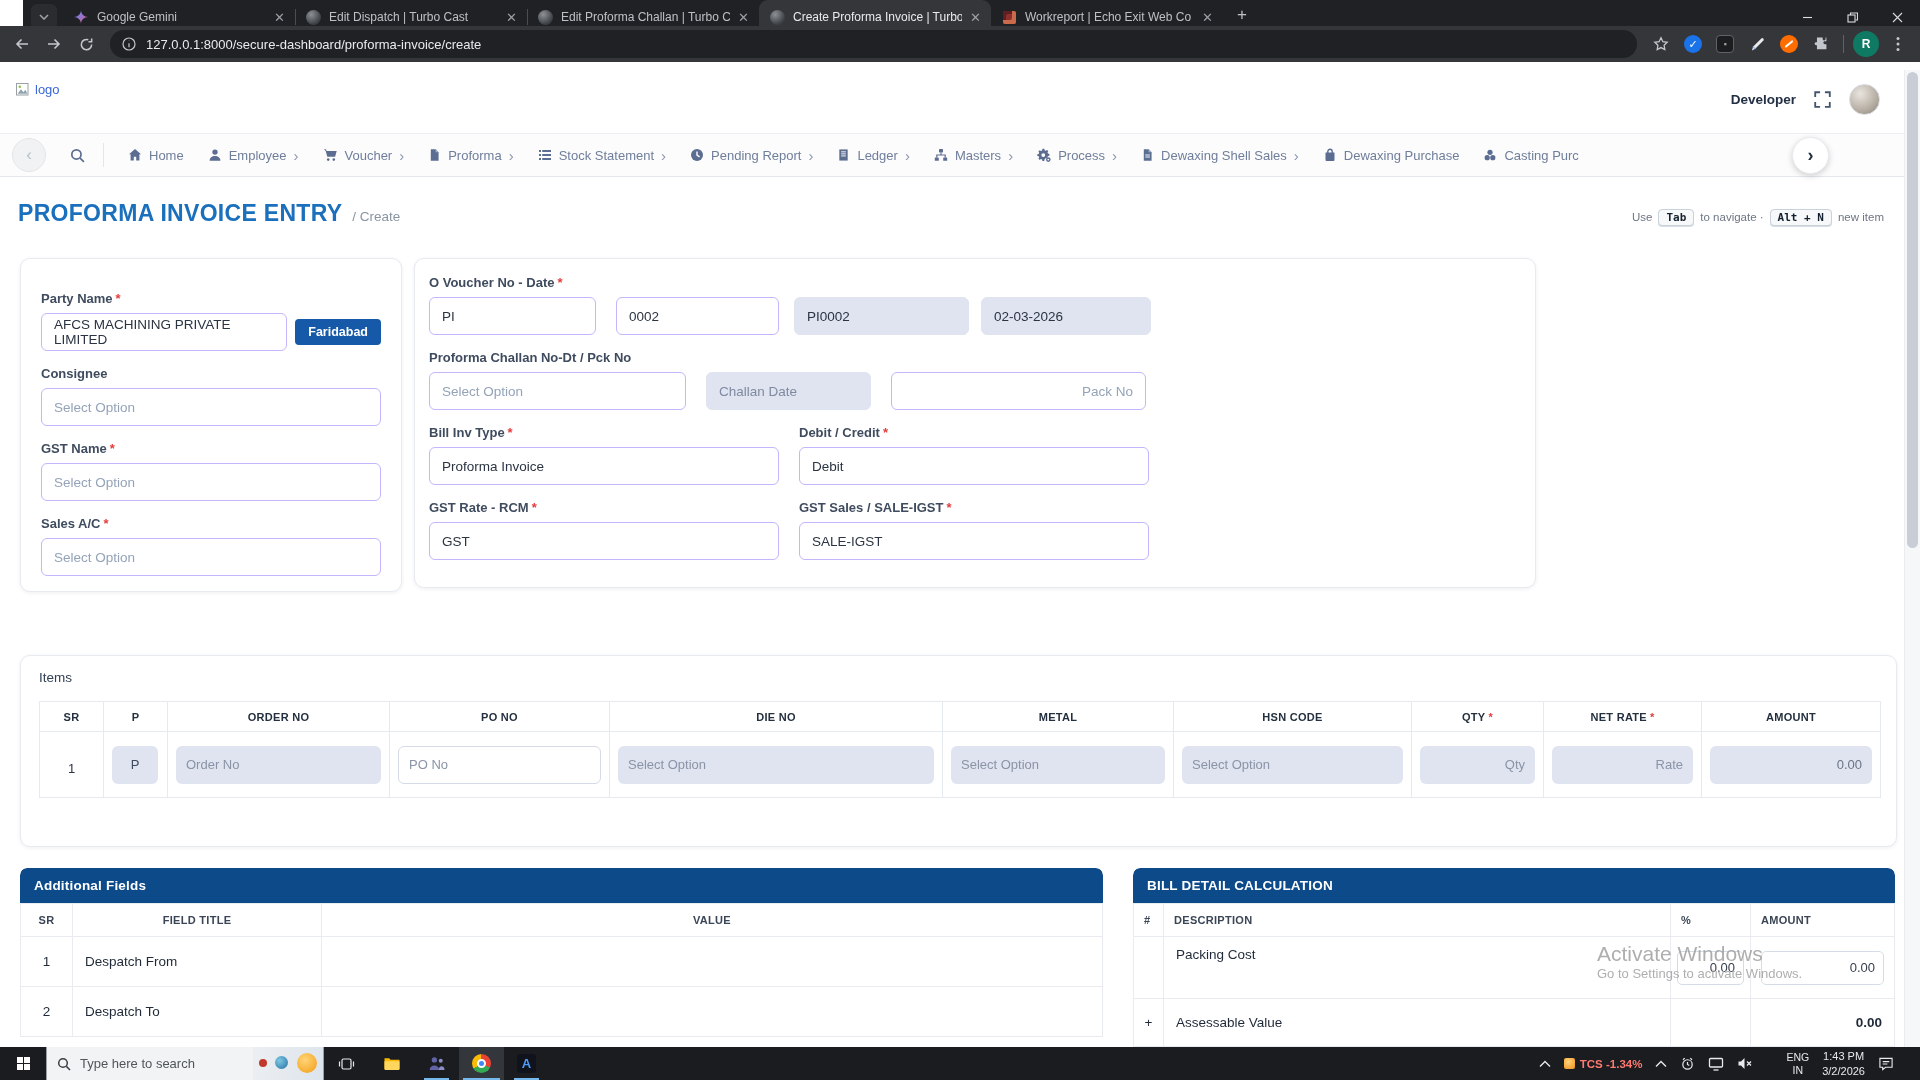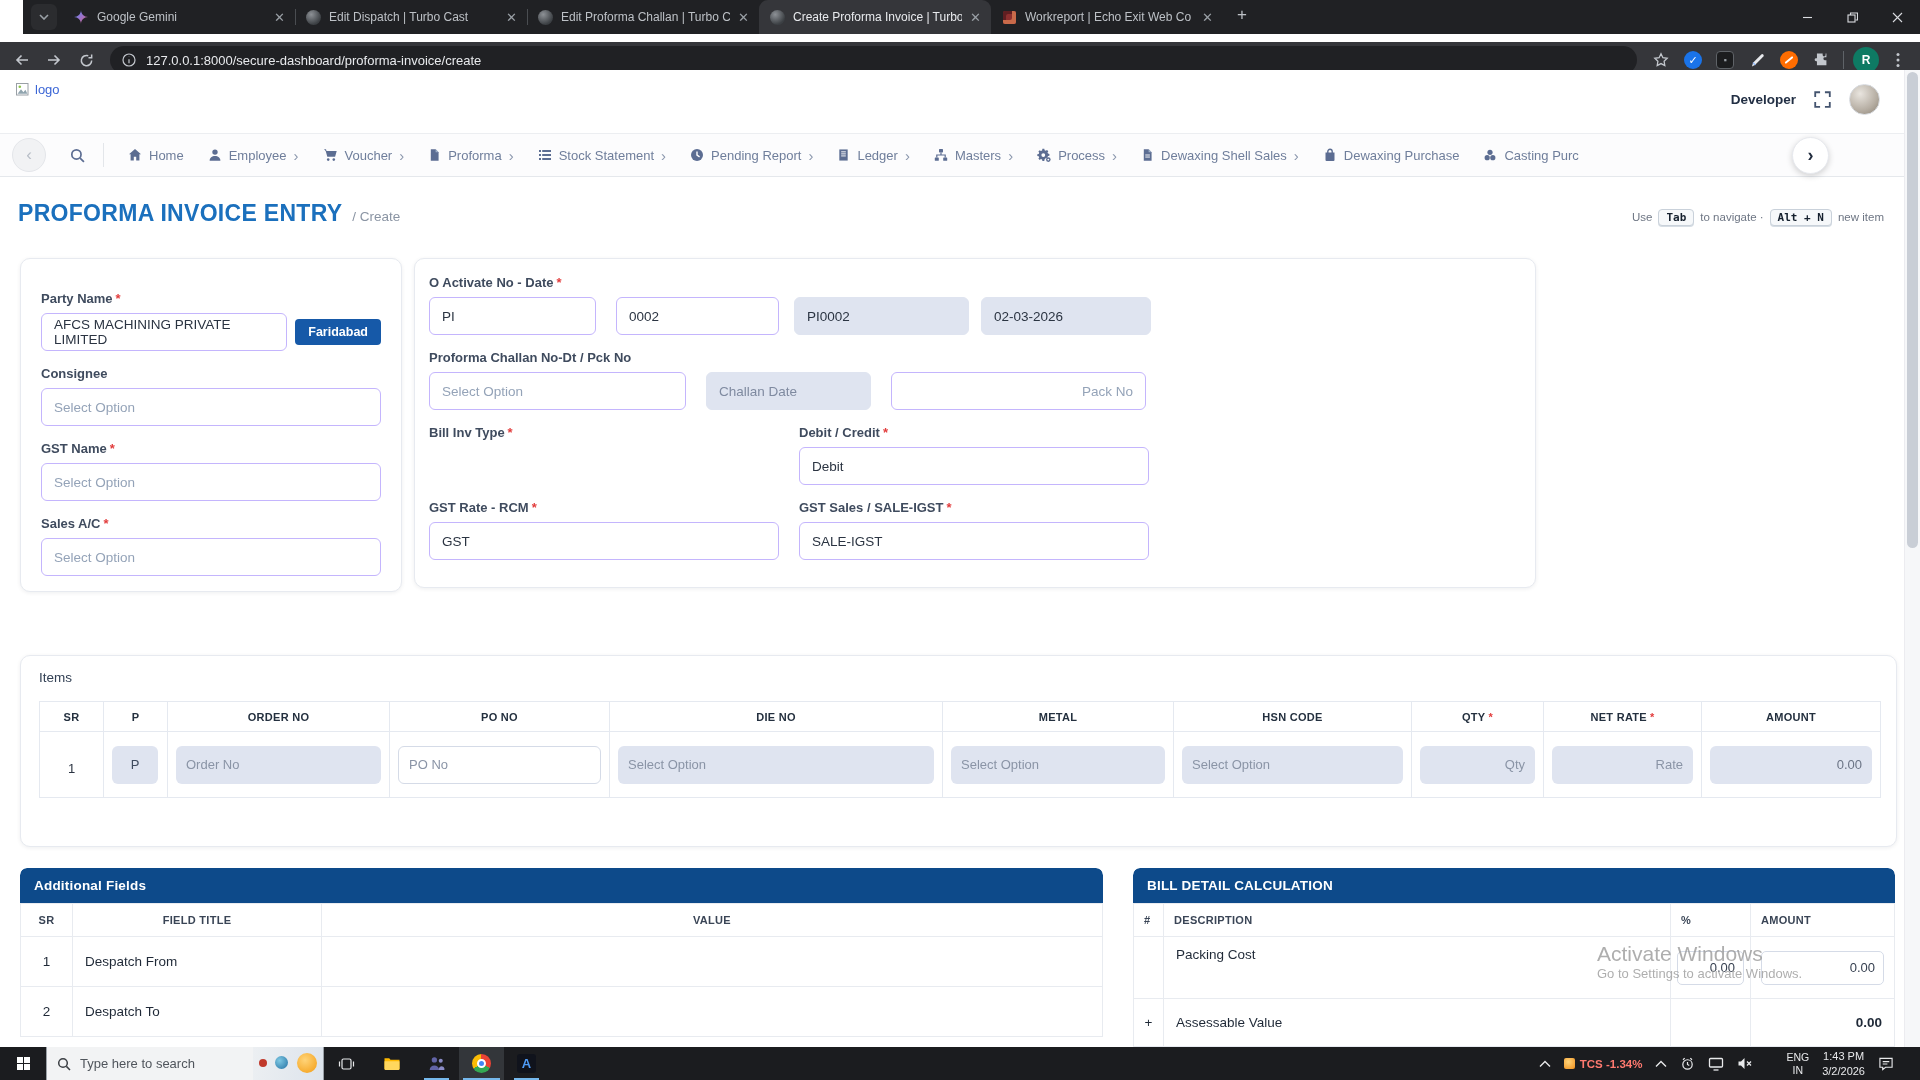--- a/index.html
+++ b/index.html
@@ -24,21 +24,21 @@
   .fav-turbo { width:15px; height:15px; border-radius:50%;
     background:radial-gradient(circle at 35% 30%, #8d9196, #3c4044 70%); }
   .fav-work { width:13px; height:13px; border-radius:2px; background:#8d2f2f;
     box-shadow:inset -4px -4px 0 #c96a4a, inset 3px 3px 0 #5f1f22; }
   .newtab-btn { width:26px; height:26px; margin:0 8px 4px 6px; align-self:center; color:#bdc1c6;
     font-size:17px; display:flex; align-items:center; justify-content:center; flex:none; }
   .win-controls { margin-left:auto; display:flex; height:34px; }
   .win-btn { width:45px; display:flex; align-items:center; justify-content:center; color:#dadce0; }
 
   
-  .toolbar { position:absolute; top:42px; left:0; right:0; height:36px; background:#35363a;
+  .toolbar { position:absolute; top:26px; left:0; right:0; height:36px; background:#35363a;
     display:flex; align-items:center; padding:0 8px; gap:4px; }
   .tool-btn { width:28px; height:28px; display:flex; align-items:center; justify-content:center;
     color:#c3c7cd; flex:none; }
   .omnibox { flex:1; height:28px; background:#202124; border-radius:14px; display:flex;
     align-items:center; gap:10px; padding:0 12px; margin:0 6px; min-width:0; }
   .omnibox .url { color:#e8eaed; font-size:13px; white-space:nowrap; overflow:hidden; }
   .ext-check { width:18px; height:18px; border-radius:50%; background:#1a73e8; color:#fff;
     font-size:11px; display:flex; align-items:center; justify-content:center; }
   .ext-dark { width:18px; height:18px; border-radius:4px; background:#1c1d1f; border:1px solid #5f6368;
     display:flex; align-items:center; justify-content:center; color:#9aa0a6; font-size:9px; }
@@ -497,39 +497,40 @@
         <div class="field ph" style="width:340px;">Select Option</div>
       </div>
       <div class="group">
         <div class="lbl"><span>Sales A/C</span><span class="ast">*</span></div>
         <div class="field ph" style="width:340px;">Select Option</div>
       </div>
     </div>
 
     <div class="card card-right">
       <div class="group">
-        <div class="lbl"><span>O Activate No - Date</span><span class="ast">*</span></div>
+        <div class="lbl"><span>O Voucher No - Date</span><span class="ast">*</span></div>
         <div class="frow" style="gap:0;">
           <div class="field" style="width:167px;">PI</div>
           <div class="field" style="width:163px;margin-left:20px;">0002</div>
           <div class="field dis" style="width:175px;margin-left:15px;">PI0002</div>
           <div class="field dis" style="width:170px;margin-left:12px;">02-03-2026</div>
         </div>
       </div>
       <div class="group">
         <div class="lbl">Proforma Challan No-Dt / Pck No</div>
         <div class="frow" style="gap:20px;">
           <div class="field ph" style="width:257px;">Select Option</div>
           <div class="field dis ph" style="width:165px;color:#7f8aa0;">Challan Date</div>
           <div class="field ph right" style="width:255px;">Pack No</div>
         </div>
       </div>
       <div class="two-col group">
         <div>
           <div class="lbl"><span>Bill Inv Type</span><span class="ast">*</span></div>
+          <div class="field">Proforma Invoice</div>
         </div>
         <div>
           <div class="lbl"><span>Debit / Credit</span><span class="ast">*</span></div>
           <div class="field">Debit</div>
         </div>
       </div>
       <div class="two-col">
         <div>
           <div class="lbl"><span>GST Rate - RCM</span><span class="ast">*</span></div>
           <div class="field">GST</div>

